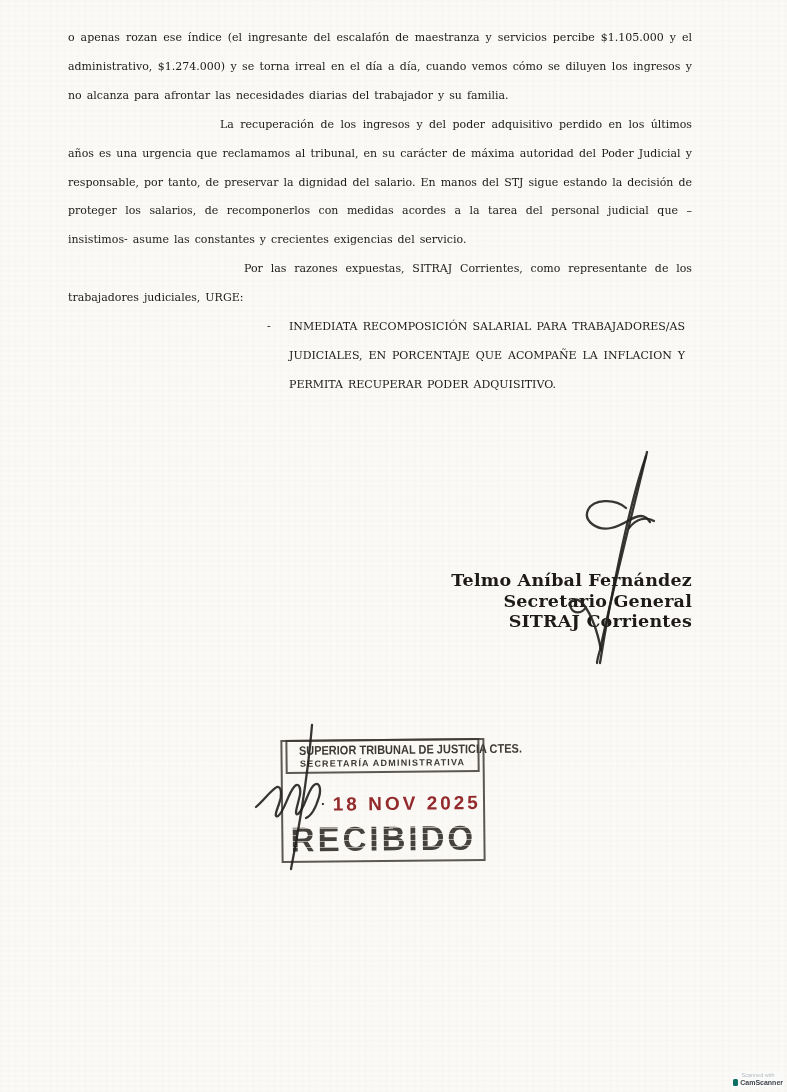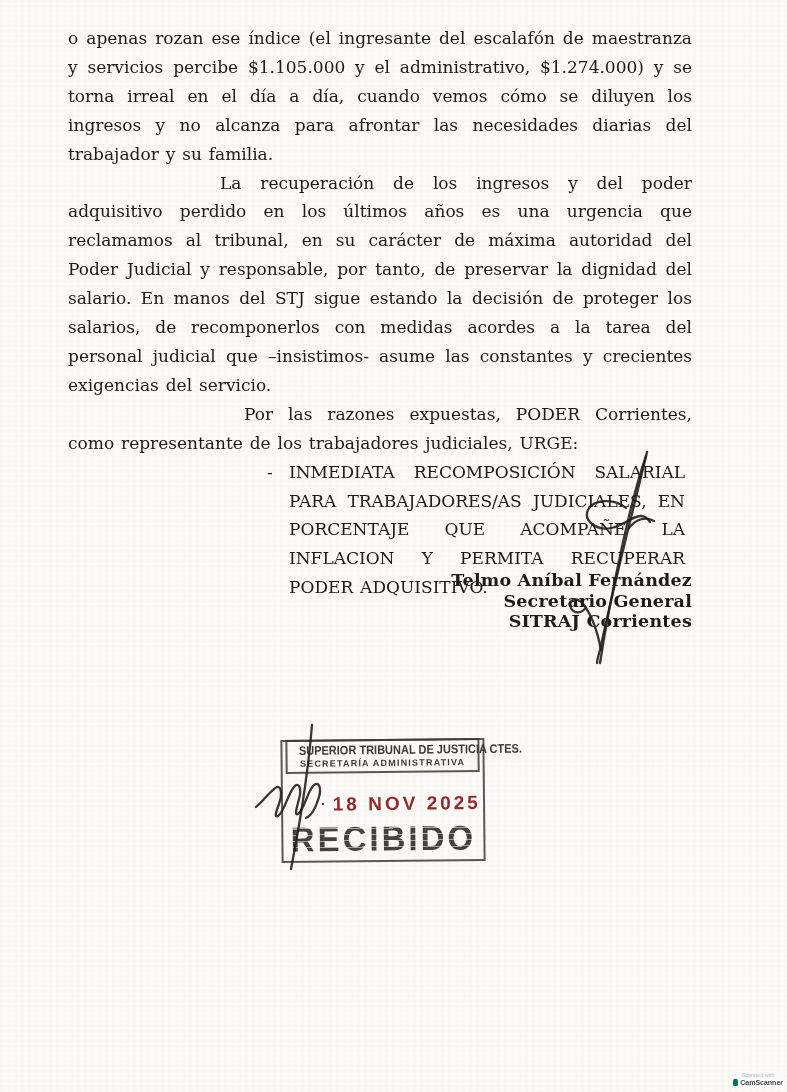--- a/index.html
+++ b/index.html
@@ -9,21 +9,21 @@
     margin:0 auto;
     background:var(--paper,#fbfaf7);
     background-image:repeating-linear-gradient(0deg, rgba(120,110,95,0.015) 0 2px, transparent 2px 5px),
                      repeating-linear-gradient(90deg, rgba(120,110,95,0.012) 0 3px, transparent 3px 7px);
     overflow:hidden;
     font-family:"DejaVu Serif","Liberation Serif",serif;
     color:var(--text-ink,#1d1a17);
   }
   .body-text{
     position:absolute;left:68px;top:24px;width:624px;
-    font-size:17px;line-height:28.9px;
+    font-size:11px;line-height:28.9px;
     text-align:justify;word-spacing:1.5px;
   }
   .body-text p{margin:0;}
   .indent-a{text-indent:152px;}
   .indent-b{text-indent:176px;}
   .bullet{
     position:relative;margin-left:197px;width:396px;
     padding-left:24px;box-sizing:content-box;
     text-align:justify;text-transform:none;
   }
@@ -84,21 +84,21 @@
   .wm-icon{display:inline-block;width:7px;height:7px;background:#0e6f63;border-radius:1.5px;}
 </style>
 </head>
 <body>
 
 <div class="page">
 
   <div class="body-text">
     <p>o apenas rozan ese índice (el ingresante del escalafón de maestranza y servicios percibe $1.105.000 y el administrativo, $1.274.000) y se torna irreal en el día a día, cuando vemos cómo se diluyen los ingresos y no alcanza para afrontar las necesidades diarias del trabajador y su familia.</p>
     <p class="indent-a">La recuperación de los ingresos y del poder adquisitivo perdido en los últimos años es una urgencia que reclamamos al tribunal, en su carácter de máxima autoridad del Poder Judicial y responsable, por tanto, de preservar la dignidad del salario. En manos del STJ sigue estando la decisión de proteger los salarios, de recomponerlos con medidas acordes a la tarea del personal judicial que –insistimos- asume las constantes y crecientes exigencias del servicio.</p>
-    <p class="indent-b">Por las razones expuestas, PODER Corrientes, como representante de los trabajadores judiciales, URGE:</p>
+    <p class="indent-b">Por las razones expuestas, SITRAJ Corrientes, como representante de los trabajadores judiciales, URGE:</p>
     <div class="bullet">
       <span class="marker">-</span>
       <span>INMEDIATA RECOMPOSICIÓN SALARIAL PARA TRABAJADORES/AS JUDICIALES, EN PORCENTAJE QUE ACOMPAÑE LA INFLACION Y PERMITA RECUPERAR PODER ADQUISITIVO.</span>
     </div>
   </div>
 
   <div class="signature-block">
     <div>Telmo Aníbal Fernández</div>
     <div>Secretario General</div>
     <div>SITRAJ Corrientes</div>

